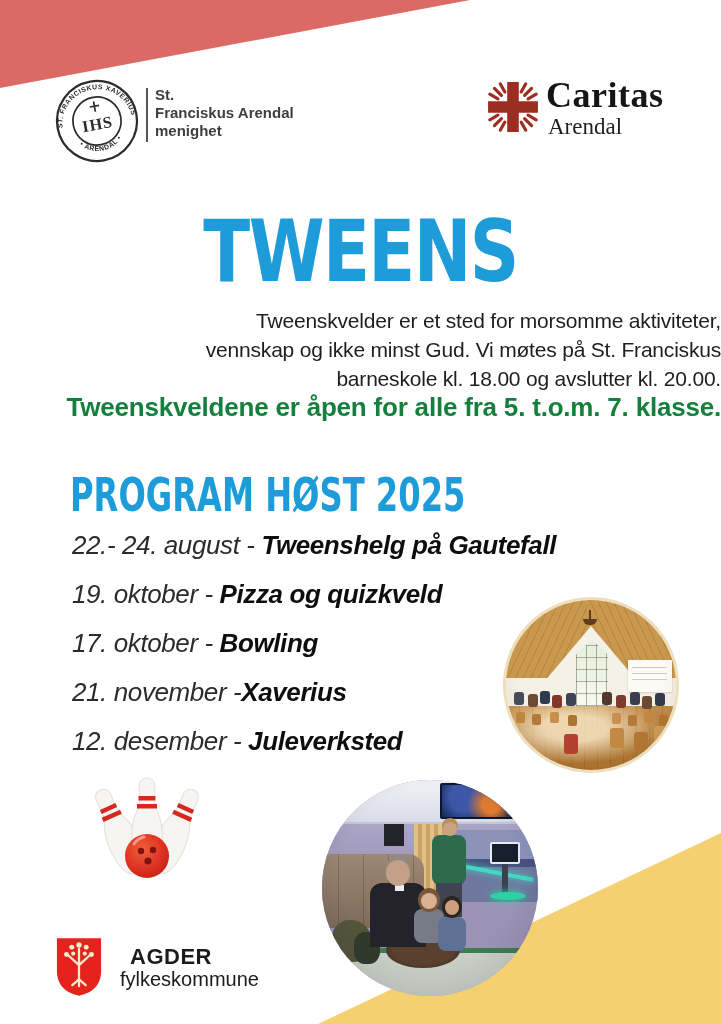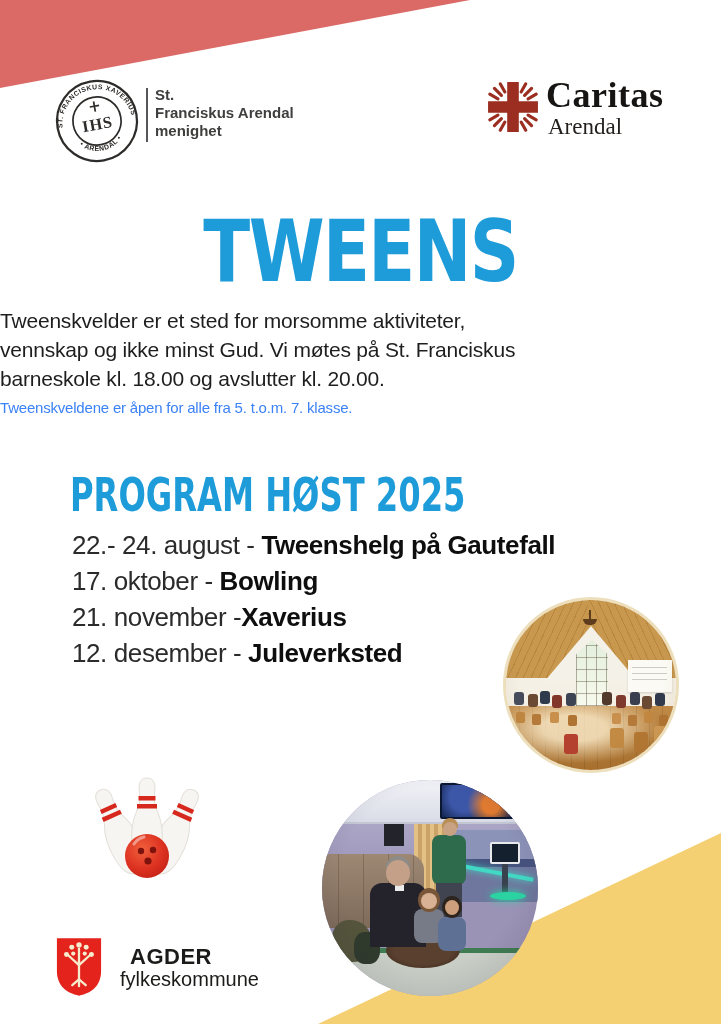--- a/index.html
+++ b/index.html
@@ -31,31 +31,31 @@
     font-weight:700; font-size:36px; color:#171513; letter-spacing:.5px; }
   .caritas-loc { position:absolute; left:64px; top:40px; font-family:"Liberation Serif","DejaVu Serif",serif;
     font-weight:400; font-size:23px; color:#231F1C; }
 
   
   .title { position:absolute; left:0; width:100%; top:208px; text-align:center;
     font-family:"DejaVu Sans",sans-serif; font-weight:800; font-size:86px; line-height:86px;
     color:#1E9CD9; letter-spacing:-2px; transform:scaleX(.8); z-index:2; }
 
   
-  .intro { position:absolute; left:0; width:100%; top:306px; text-align:left;
+  .intro { position:absolute; left:0; width:100%; top:306px; text-align:right;
     font-size:21px; line-height:29px; color:#1E1E1E; letter-spacing:-.2px; z-index:2; }
-  .intro-bold { font-weight:400; color:#3b82f6; font-size:15px; }
+  .intro-bold { font-weight:700; color:#15803d; font-size:26px; }
 
   
   .program-heading { position:absolute; left:70px; top:472px;
     font-family:"DejaVu Sans",sans-serif; font-weight:800; font-size:46px; line-height:1;
     color:#1E9CD9; letter-spacing:0; transform:scaleX(.7); transform-origin:left top;
     white-space:nowrap; z-index:2; }
   .program-list { position:absolute; left:72px; top:530px; display:flex; flex-direction:column;
-    gap:6px; z-index:2; }
+    gap:19px; z-index:2;font-style:italic; }
   .program-item { font-size:26px; line-height:30px; letter-spacing:-.4px; color:#2B2B2B; white-space:pre; }
   .program-item .date { font-weight:400; color:#2B2B2B; }
   .program-item .sep { font-weight:400; color:#2B2B2B; }
   .program-item .activity { font-weight:700; color:#0E0E0E; }
 
   
   .photo-hall { position:absolute; left:503px; top:597px; width:176px; height:176px;
     border-radius:50%; overflow:hidden; border:3px solid #EDDFBC; background:#F4F0E5; z-index:4; }
   .photo-hall > div { position:absolute; }
   .hall-roof-l { left:0; top:0; width:88px; height:78px;
@@ -208,20 +208,21 @@
     <div>Tweenskvelder er et sted for morsomme aktiviteter,</div>
     <div>vennskap og ikke minst Gud. Vi møtes på St. Franciskus</div>
     <div>barneskole kl. 18.00 og avslutter kl. 20.00.</div>
     <div class="intro-bold">Tweenskveldene er åpen for alle fra 5. t.o.m. 7. klasse.</div>
   </div>
 
   <h2 class="program-heading">PROGRAM HØST 2025</h2>
 
   <div class="program-list">
     <div class="program-item"><span class="date">22.- 24. august</span><span class="sep"> - </span><span class="activity">Tweenshelg på Gautefall</span></div>
+    <div class="program-item"><span class="date">19. oktober</span><span class="sep"> - </span><span class="activity">Pizza og quizkveld</span></div>
     <div class="program-item"><span class="date">17. oktober</span><span class="sep"> - </span><span class="activity">Bowling</span></div>
     <div class="program-item"><span class="date">21. november</span><span class="sep"> -</span><span class="activity">Xaverius</span></div>
     <div class="program-item"><span class="date">12. desember</span><span class="sep"> - </span><span class="activity">Juleverksted</span></div>
   </div>
 
   <div class="photo-hall">
     <div class="hall-roof-l"></div>
     <div class="hall-roof-r"></div>
     <div class="hall-wallband"></div>
     <div class="hall-gable"></div>

